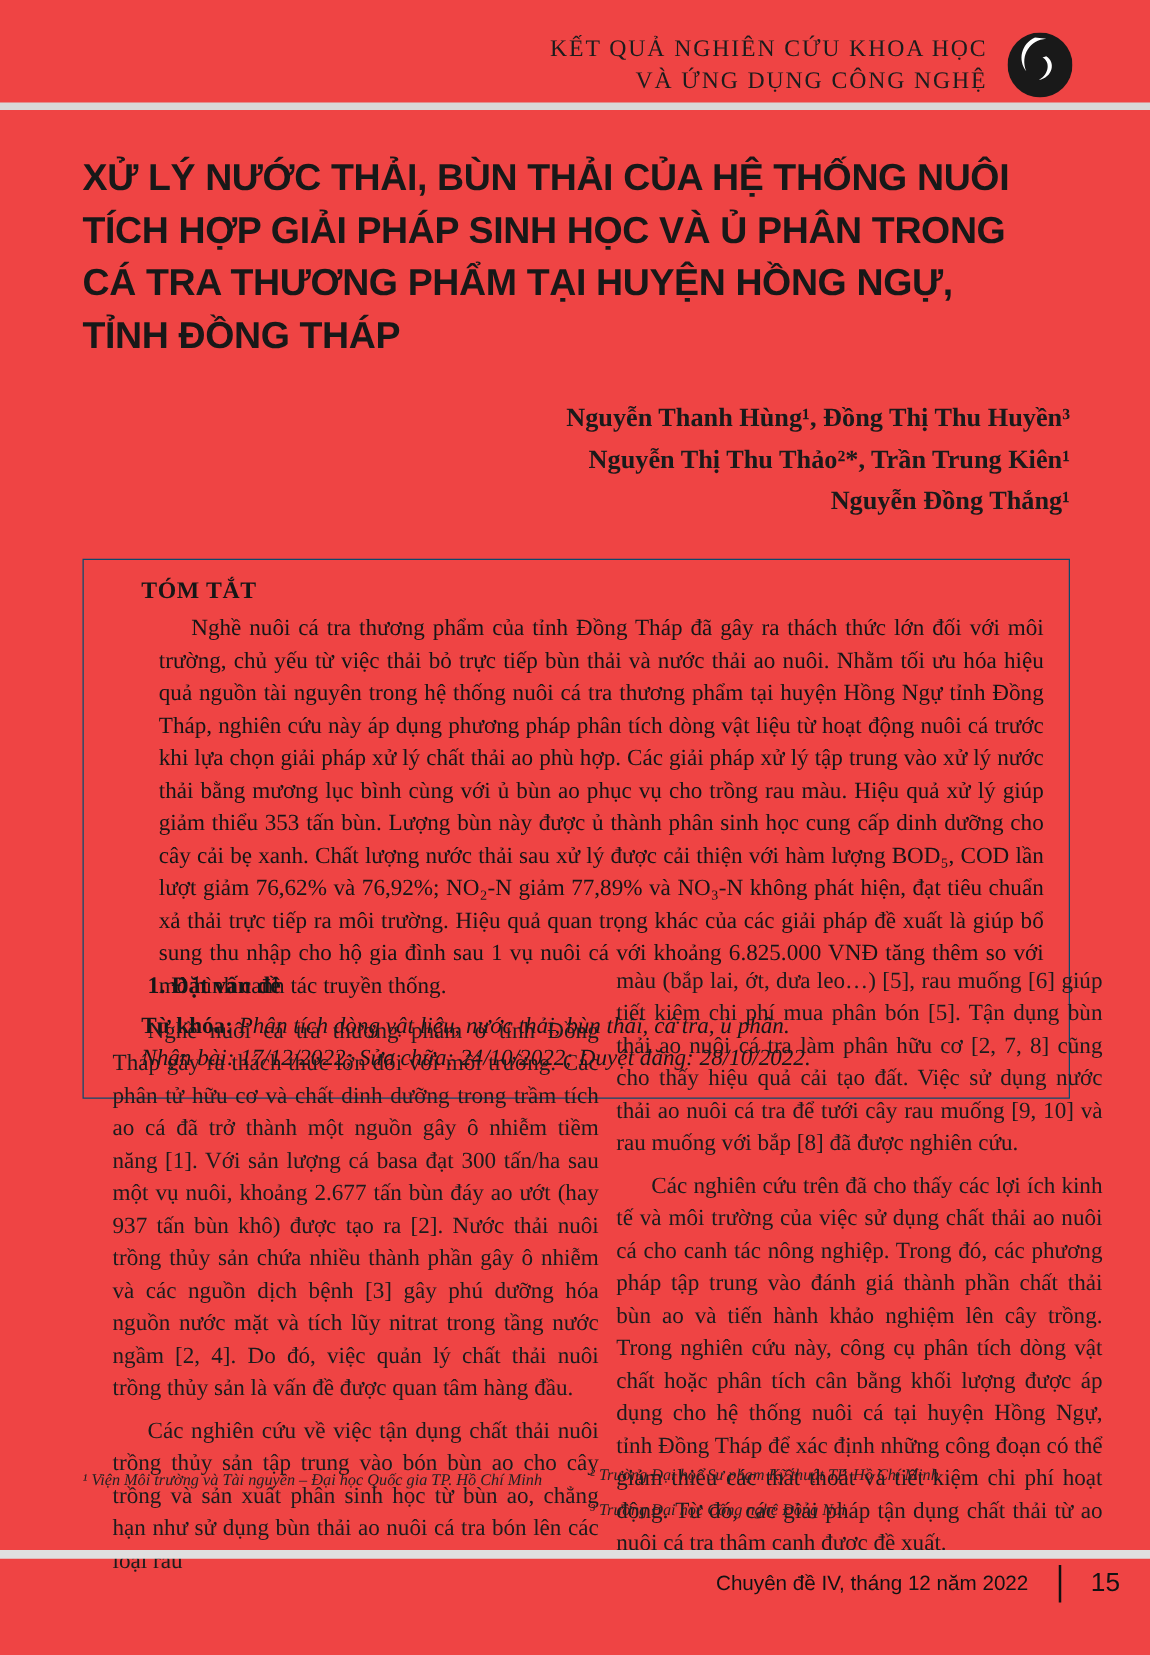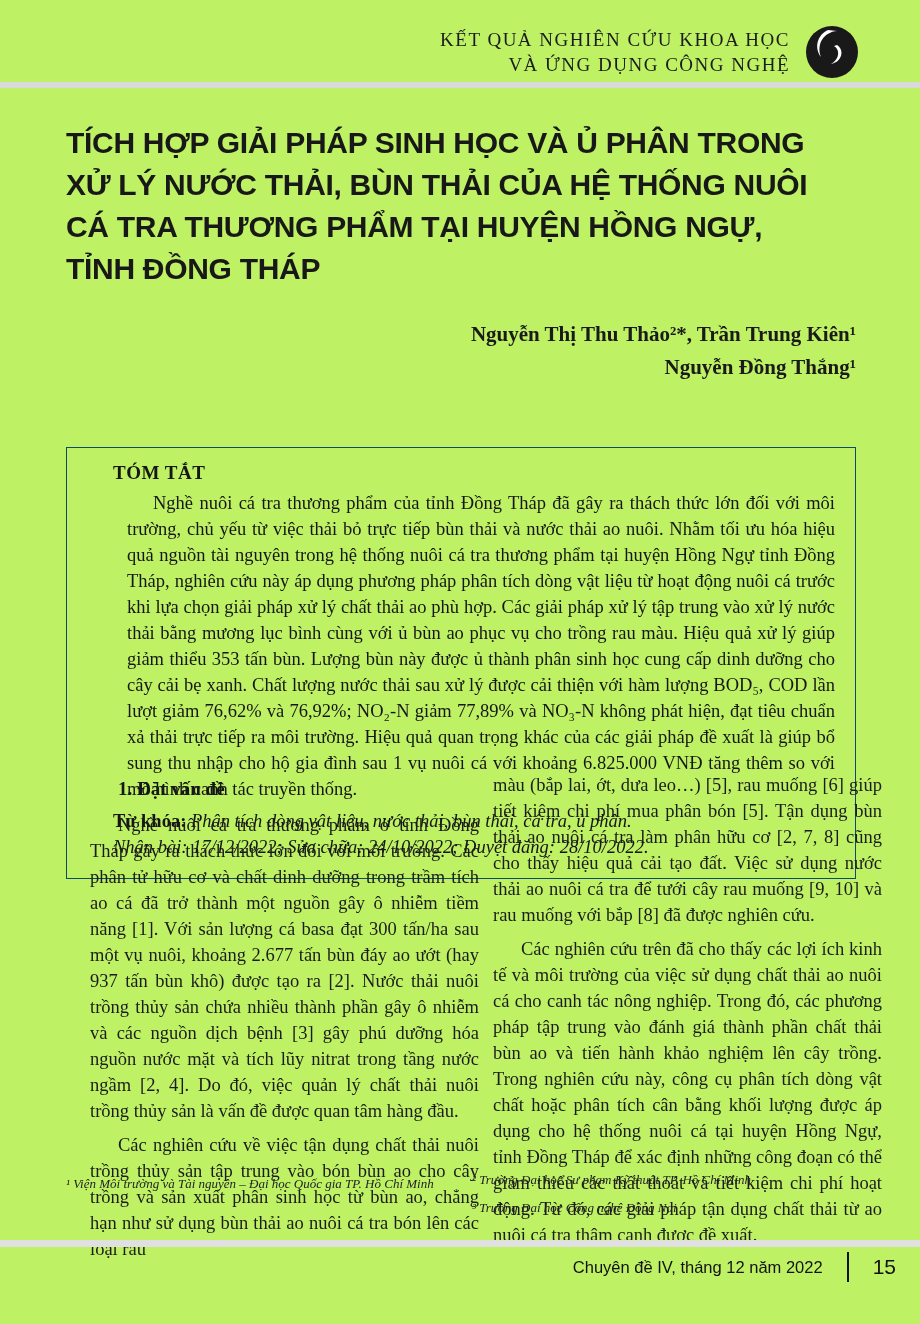--- a/index.html
+++ b/index.html
@@ -1,17 +1,17 @@
 <!DOCTYPE html>
 <html><head>
 <meta charset="utf-8">
 <style>
   html,body{margin:0;padding:0;background:#ffffff;}
   .page{
-    position:relative;width:920px;height:1324px;background:#bef264;
+    position:relative;width:920px;height:1324px;background:#ef4444;
     font-family:"Liberation Serif", serif;color:#161616;overflow:hidden;
   }
   
   .header{position:absolute;top:26px;right:62px;display:flex;align-items:center;gap:16px;}
   .journal-name{text-align:right;font-size:19px;line-height:25px;letter-spacing:1.5px;color:#1c1c1c;}
   .logo{width:52px;height:52px;flex:0 0 auto;}
   .header-rule{position:absolute;top:82px;left:0;width:920px;height:6px;background:#d9d9d9;}
   
   .title{
     position:absolute;top:122px;left:66px;width:810px;
@@ -66,27 +66,28 @@
       <svg width="52" height="52" viewBox="0 0 52 52">
         <circle cx="26" cy="26" r="26" fill="#191919"></circle>
         <path d="M31 5 C18 6 10 18 15 31 C8 22 11 9 22 4 Z" fill="#ffffff"></path>
         <path d="M28 20 c6 3 6 13 -3 18 c11 -2 14 -14 6 -19 z" fill="#ffffff"></path>
       </svg>
     </span>
   </div>
   <div class="header-rule"></div>
 
   <div class="title">
+    <div>XỬ LÝ NƯỚC THẢI, BÙN THẢI CỦA HỆ THỐNG NUÔI</div>
     <div>TÍCH HỢP GIẢI PHÁP SINH HỌC VÀ Ủ PHÂN TRONG</div>
-    <div>XỬ LÝ NƯỚC THẢI, BÙN THẢI CỦA HỆ THỐNG NUÔI</div>
     <div>CÁ TRA THƯƠNG PHẨM TẠI HUYỆN HỒNG NGỰ,</div>
     <div>TỈNH ĐỒNG THÁP</div>
   </div>
 
   <div class="authors">
+    <div>Nguyễn Thanh Hùng¹, Đồng Thị Thu Huyền³</div>
     <div>Nguyễn Thị Thu Thảo²*, Trần Trung Kiên¹</div>
     <div>Nguyễn Đồng Thắng¹</div>
   </div>
 
   <div class="abstract">
     <h2>TÓM TẮT</h2>
     <p class="lead">Nghề nuôi cá tra thương phẩm của tỉnh Đồng Tháp đã gây ra thách thức lớn đối với môi trường, chủ yếu từ việc thải bỏ trực tiếp bùn thải và nước thải ao nuôi. Nhằm tối ưu hóa hiệu quả nguồn tài nguyên trong hệ thống nuôi cá tra thương phẩm tại huyện Hồng Ngự tỉnh Đồng Tháp, nghiên cứu này áp dụng phương pháp phân tích dòng vật liệu từ hoạt động nuôi cá trước khi lựa chọn giải pháp xử lý chất thải ao phù hợp. Các giải pháp xử lý tập trung vào xử lý nước thải bằng mương lục bình cùng với ủ bùn ao phục vụ cho trồng rau màu. Hiệu quả xử lý giúp giảm thiểu 353 tấn bùn. Lượng bùn này được ủ thành phân sinh học cung cấp dinh dưỡng cho cây cải bẹ xanh. Chất lượng nước thải sau xử lý được cải thiện với hàm lượng BOD₅, COD lần lượt giảm 76,62% và 76,92%; NO₂-N giảm 77,89% và NO₃-N không phát hiện, đạt tiêu chuẩn xả thải trực tiếp ra môi trường. Hiệu quả quan trọng khác của các giải pháp đề xuất là giúp bổ sung thu nhập cho hộ gia đình sau 1 vụ nuôi cá với khoảng 6.825.000 VNĐ tăng thêm so với mô hình canh tác truyền thống.</p>
     <div class="kw-line">
       <span class="kw-label">Từ khóa:</span><span class="kw-text"> Phân tích dòng vật liệu, nước thải, bùn thải, cá tra, ủ phân.</span>
     </div>

